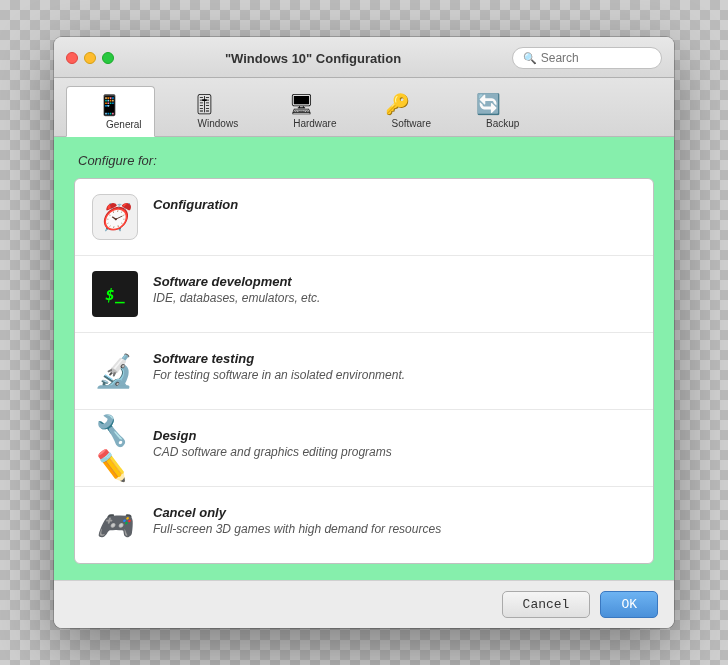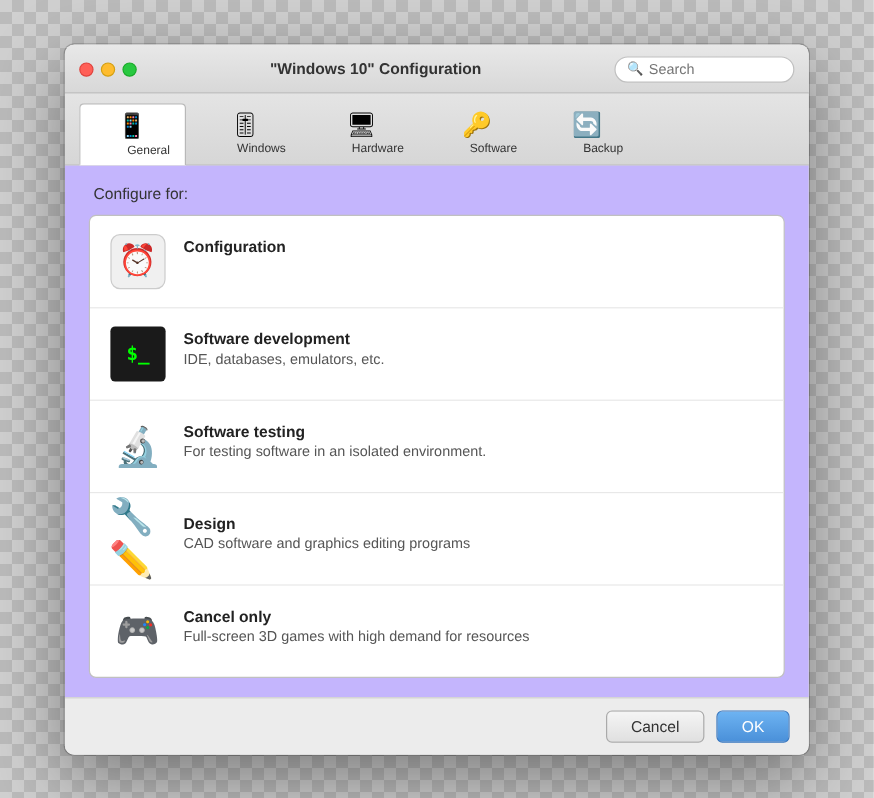--- a/index.html
+++ b/index.html
@@ -117,22 +117,23 @@
       margin-bottom: 2px;
     }
 
     .tab-label {
       font-size: 10px;
       color: #333;
       margin-left: 27px;
     }
 
     .content {
-      background: #c4b5fd;
+      background: #86efac;
       padding: 16px 20px 16px 20px;
+      font-style: italic;
     }
 
     .configure-label {
       font-size: 13px;
       color: #333;
       margin-bottom: 10px;
       padding-left: 4px;
     }
 
     .list-panel {
@@ -189,20 +190,21 @@
       justify-content: flex-end;
       gap: 10px;
     }
 
     .btn {
       padding: 5px 20px;
       border-radius: 5px;
       font-size: 13px;
       cursor: pointer;
       border: 1px solid #aaa;
+      font-family: Liberation Mono, monospace;
     }
 
     .btn-cancel {
       background: linear-gradient(to bottom, #f5f5f5, #e0e0e0);
       color: #333;
     }
 
     .btn-ok {
       background: linear-gradient(to bottom, #6db3f2, #4a90d9);
       color: white;

